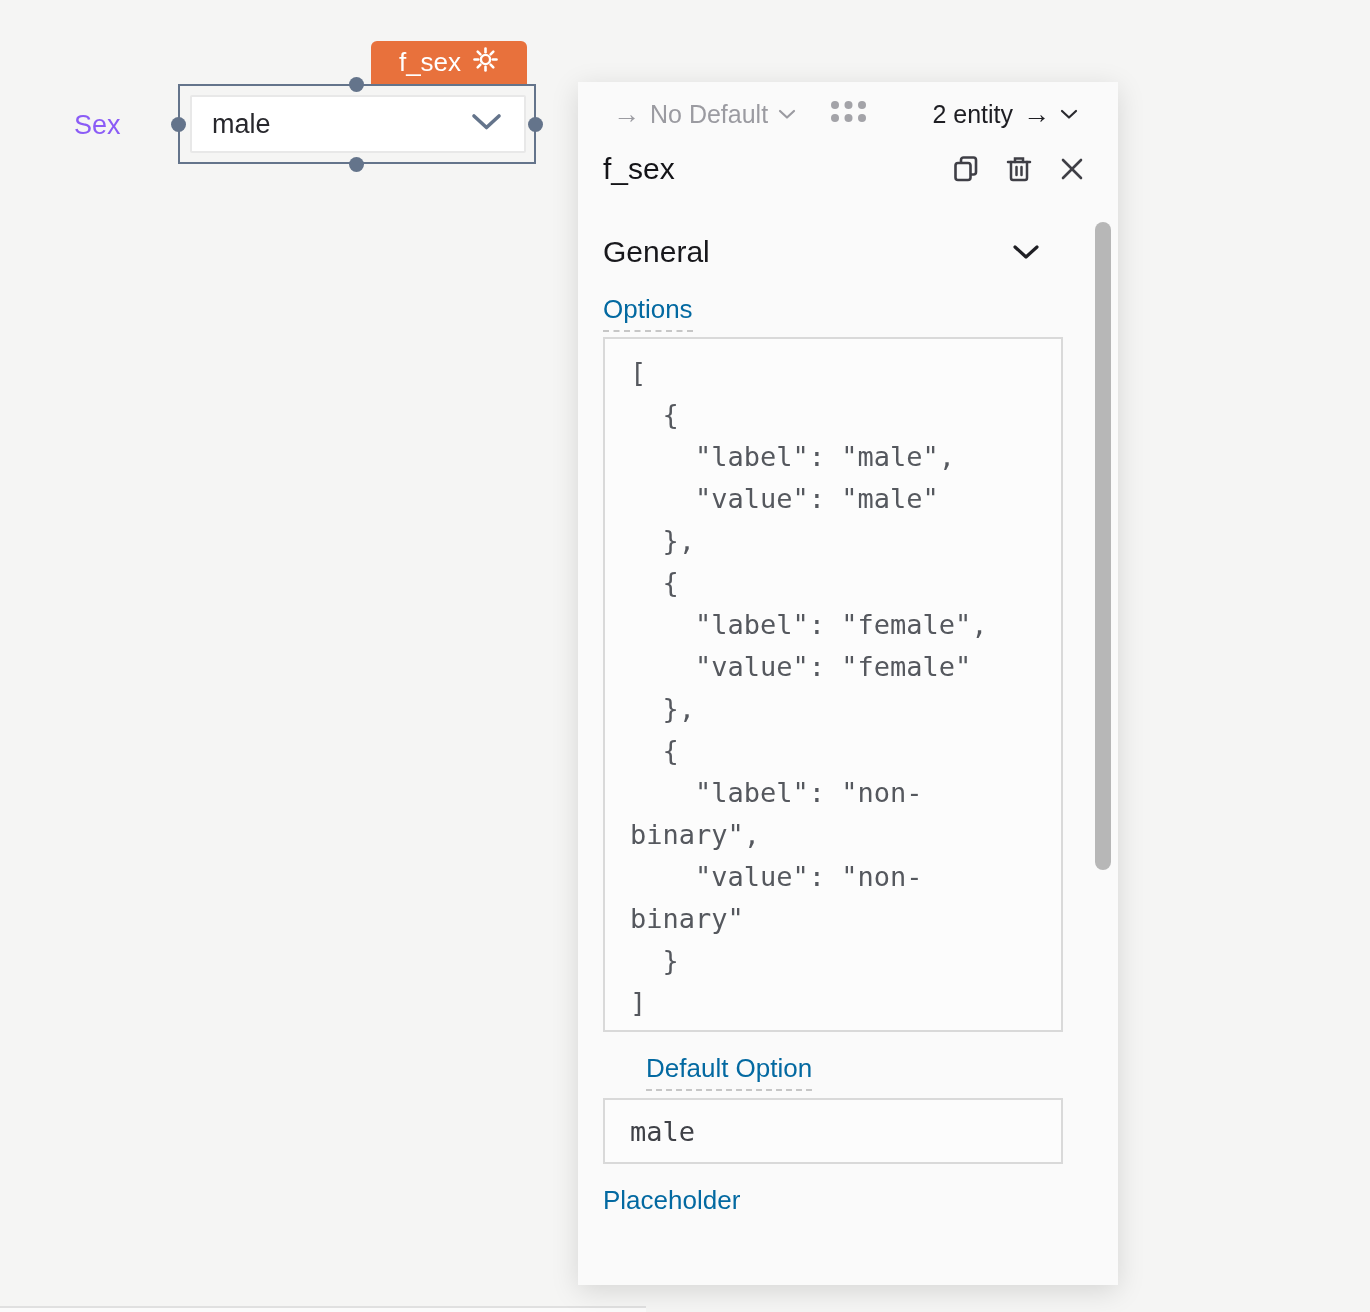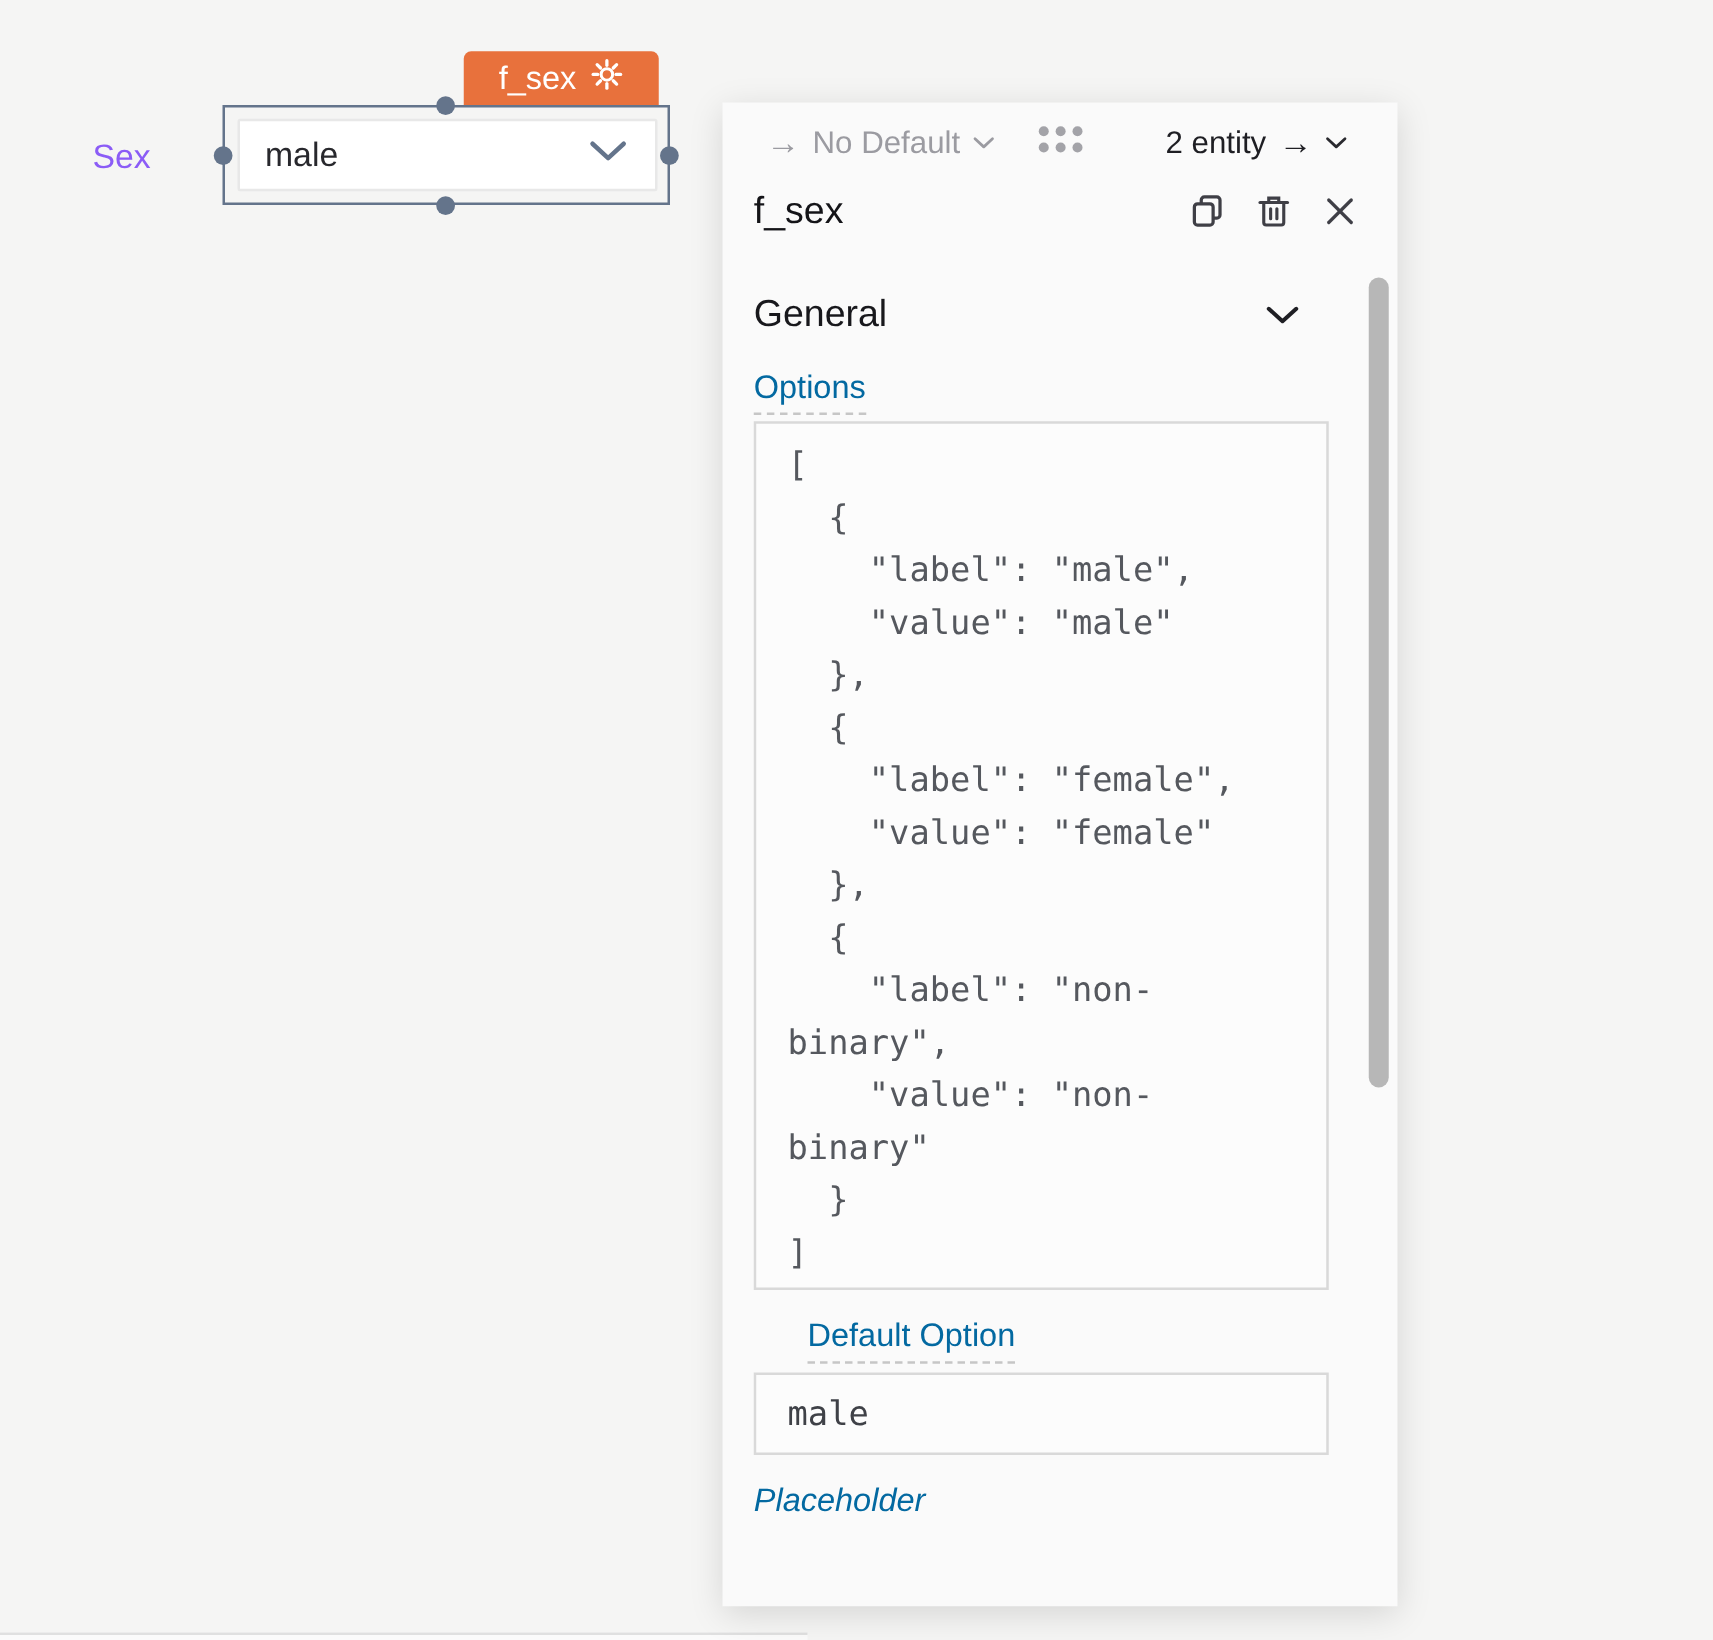--- a/index.html
+++ b/index.html
@@ -101,21 +101,21 @@
   }
   .default-label { position:absolute; left:25px; top:971px;margin-left:43px; }
   .text-input {
     position:absolute; left:25px; width:460px; height:66px;
     background:#fcfcfc; border:2px solid #d9d9d9;
     font-family:"DejaVu Sans Mono","Liberation Mono",monospace;
     font-size:27px; color:#3f4147; padding:0 25px; outline:none;
   }
   .text-input::placeholder { color:#9a9a9a; opacity:1; }
   .default-input     { top:1016px; }
-  .placeholder-label { position:absolute; left:25px; top:1103px;font-style:italic; }
+  .placeholder-label { position:absolute; left:25px; top:1103px; }
   .placeholder-input { top:1146px; }
 
   .scroll-thumb {
     position:absolute; left:517px; top:140px; width:16px; height:648px;
     border-radius:8px; background:#b7b7b7;
   }
 </style>
 </head>
 <body>
 

